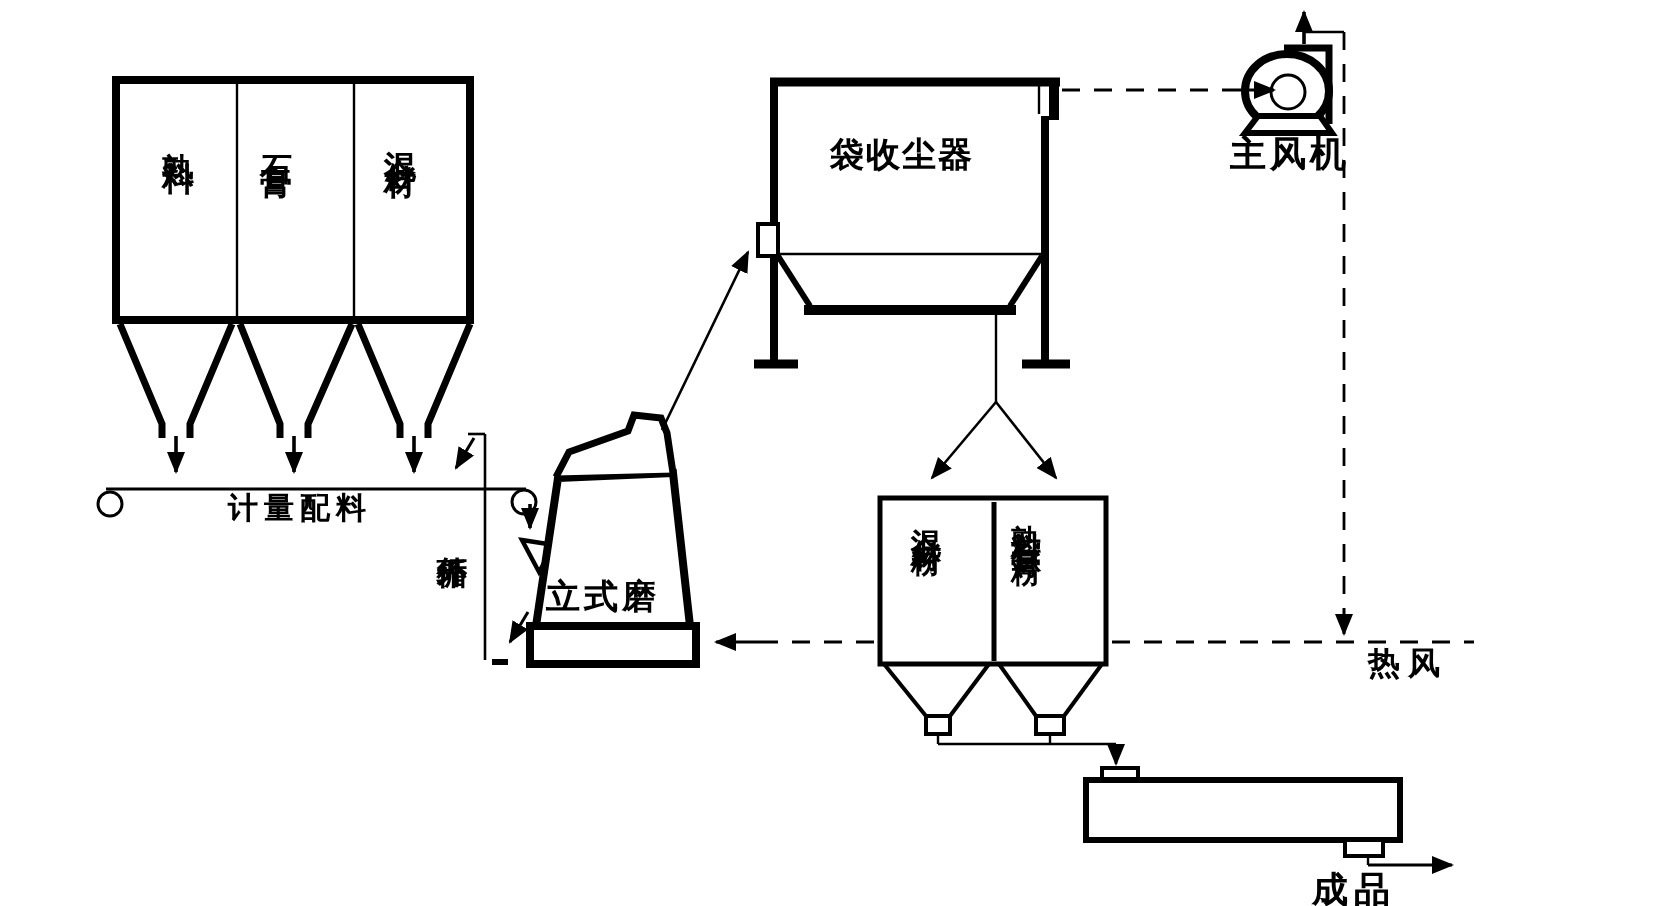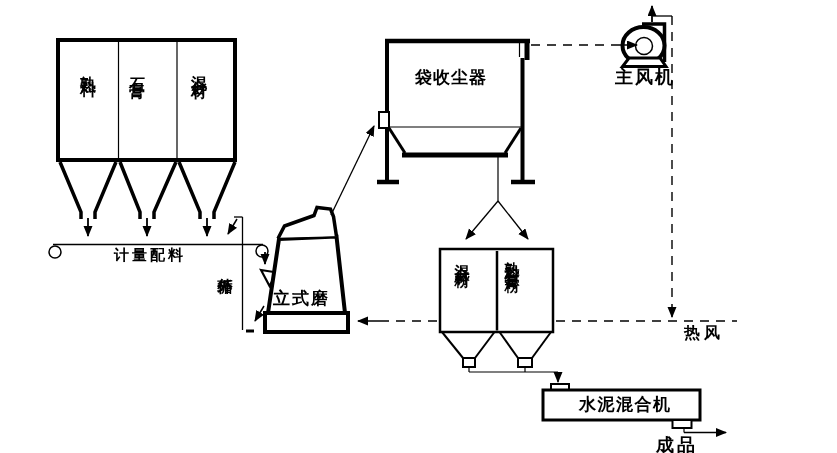--- a/index.html
+++ b/index.html
@@ -150,19 +150,18 @@
   <div class="lbl" style="left:273px;top:290px;font-size:17px;letter-spacing:2px;">立式磨</div>
 
   <div class="lbl" style="left:415px;top:69px;font-size:17px;letter-spacing:1px;">袋收尘器</div>
 
   <div class="lbl" style="left:615px;top:68px;font-size:18px;letter-spacing:2px;">主风机</div>
 
   <div class="lbl vert" style="left:455px;top:252px;font-size:15px;letter-spacing:3px;">混合材粉</div>
 
   <div class="lbl vert" style="left:505px;top:250px;font-size:15px;letter-spacing:4px;">熟料石膏粉</div>
 
-  <div class="lbl" style="left:579px;top:396px;font-size:17px;letter-spacing:1.5px;">水泥混合机</div>
 
   <div class="lbl" style="left:684px;top:325px;font-size:16px;letter-spacing:4px;text-align:center;">热风</div>
 
   <div class="lbl" style="left:656px;top:436px;font-size:18px;letter-spacing:3px;">成品</div>
 
 </div>
 
 </body></html>

